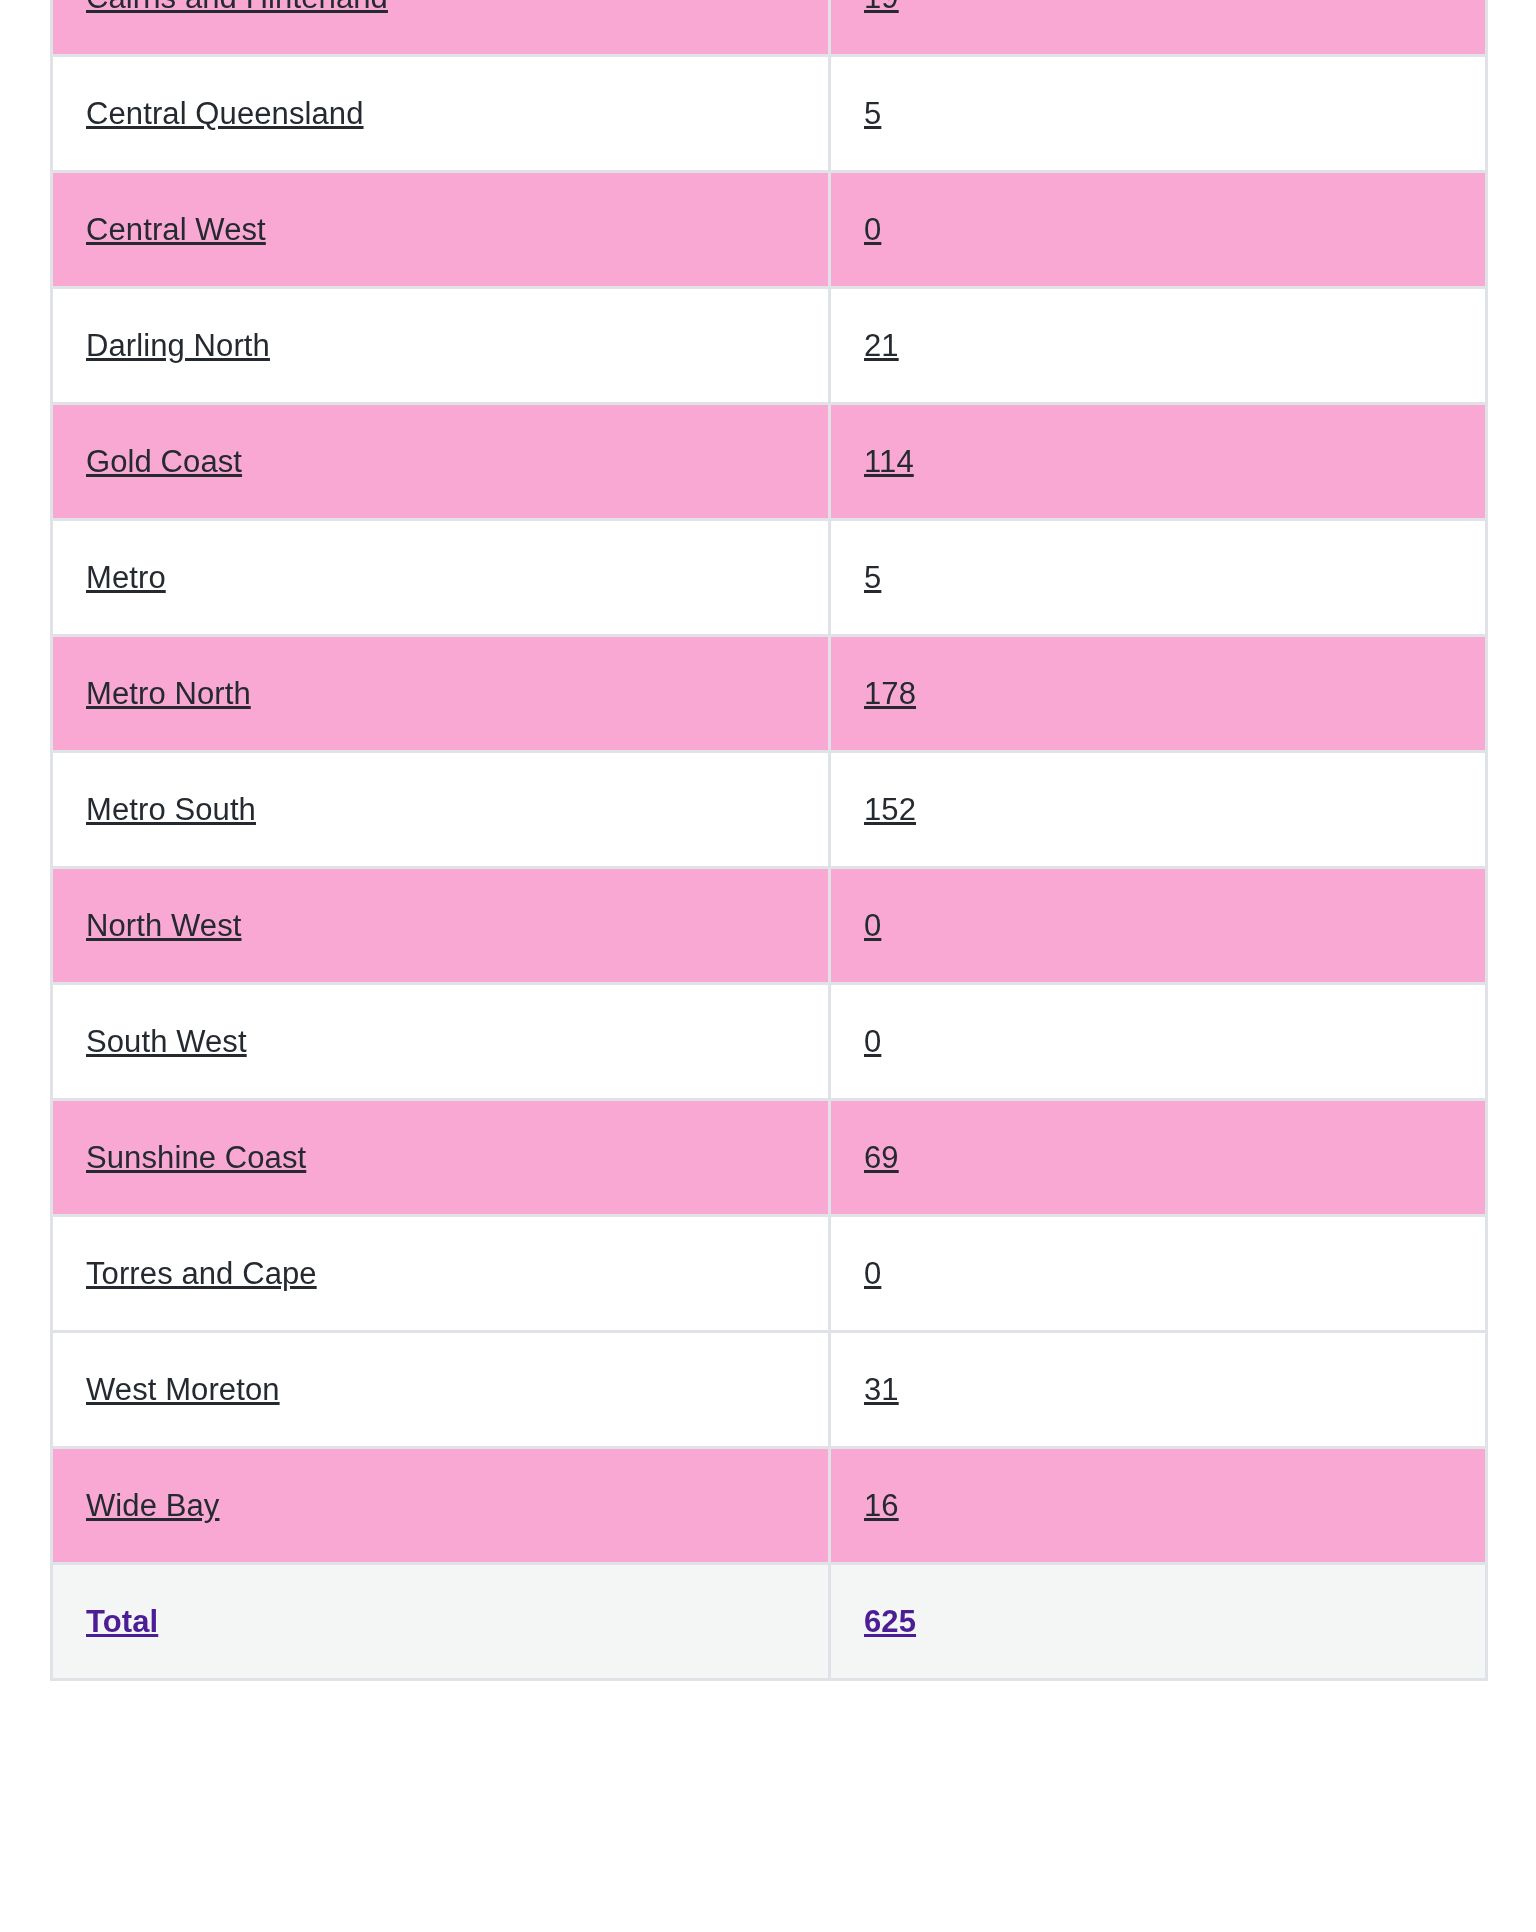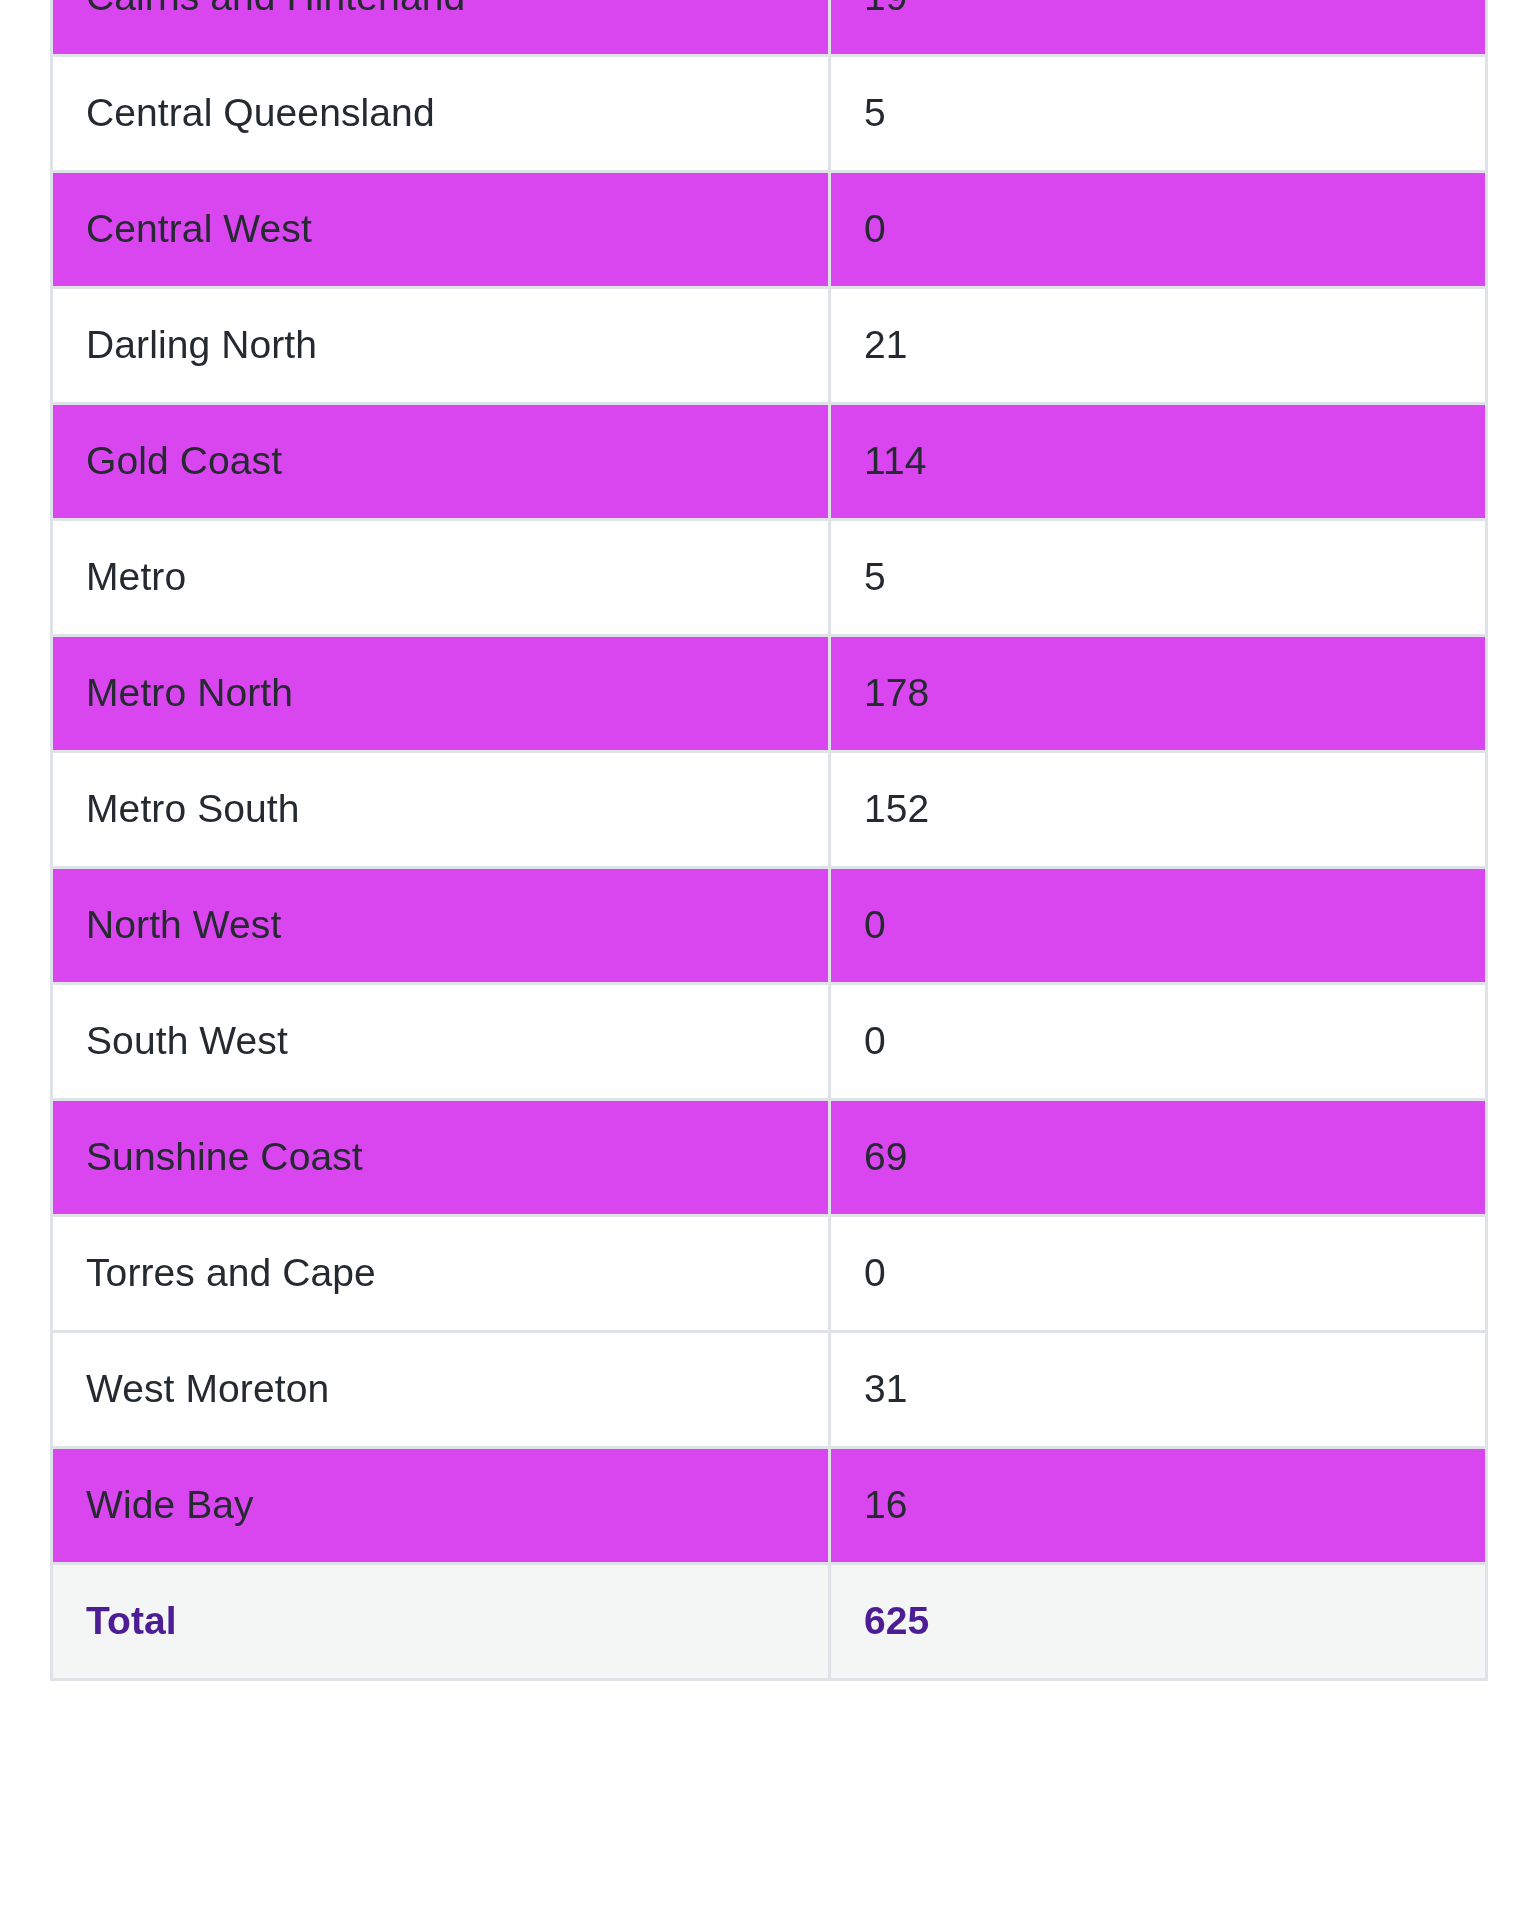--- a/index.html
+++ b/index.html
@@ -39,35 +39,36 @@
   }
 
   table.data-table col.col-region { width: 778px; }
   table.data-table col.col-value  { width: 657px; }
 
   table.data-table td {
     height: 116px;
     box-sizing: border-box;
     padding: 0 33px;
     vertical-align: middle;
-    font-size: 39px;
+    font-size: 31px;
     line-height: 1.2;
     color: #252a31;
     font-weight: 400;
     letter-spacing: 0.1px;
     border-top: 3px solid #dfe3e7;
     border-bottom: 3px solid #dfe3e7;
     border-left: 3px solid #dfe3e7;
     border-right: 3px solid #dfe3e7;
     white-space: nowrap;
     overflow: hidden;
+    text-decoration: underline;
   }
 
   table.data-table tr.row-shaded td {
-    background: #d946ef;
+    background: #f9a8d4;
   }
   table.data-table tr.row-plain td {
     background: #ffffff;
   }
 
   table.data-table tr.row-total td {
     background: #f4f5f5;
     font-weight: 700;
     color: #4c1d95;
   }

